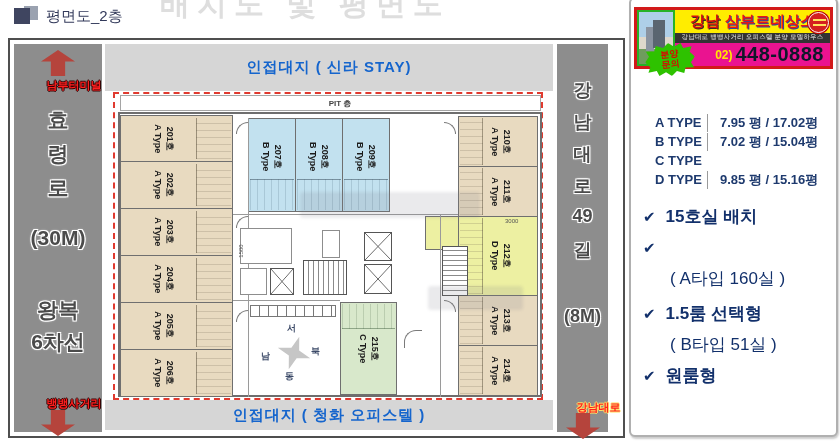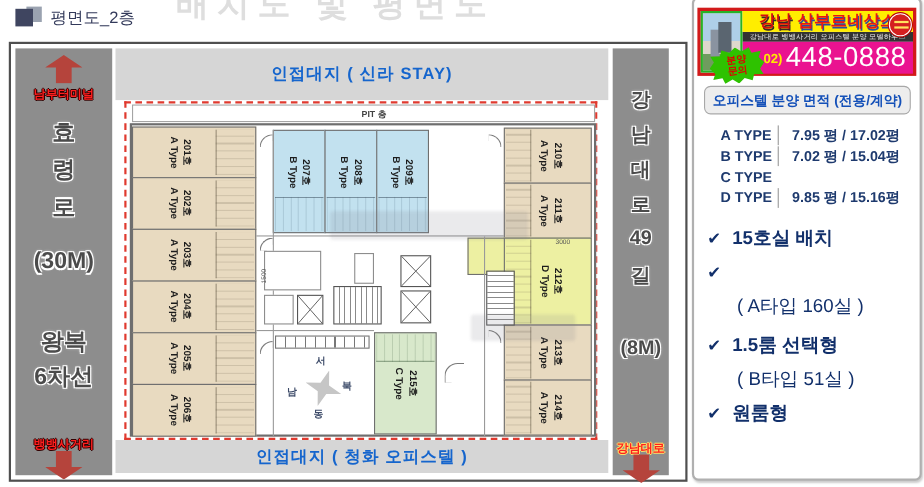--- a/index.html
+++ b/index.html
@@ -16,21 +16,21 @@
 #map-frame{position:absolute;left:8px;top:38px;width:617px;height:400px;border:2px solid #4f4f4f;background:#fff;z-index:1}
 
 .road{position:absolute;background:#8d8d8d;z-index:2}
 #road-left{left:14px;top:44px;width:88px;height:388px}
 #road-right{left:557px;top:44px;width:51px;height:388px}
 .road .rch{position:absolute;left:0;width:100%;text-align:center;font-weight:bold;color:#4b4b4b;
   text-shadow:1px 1px 0 #fff,-1px -1px 0 #fff,1px -1px 0 #fff,-1px 1px 0 #fff,0 0 3px #fff}
 #road-left .rch{font-size:21px}
 #road-right .rch{font-size:18px}
 .road .rw{font-size:17px}
-.dest{position:absolute;left:0;width:100%;text-align:center;font-size:11px;font-weight:bold;color:#ff1f1f;
+.dest{position:absolute;left:16px;width:100%;text-align:center;font-size:11px;font-weight:bold;color:#ff1f1f;
   text-shadow:1px 0 0 #300,-1px 0 0 #300,0 1px 0 #300,0 -1px 0 #300;white-space:nowrap}
 .dest.yel{text-shadow:1px 0 0 #ffe066,-1px 0 0 #ffe066,0 1px 0 #ffe066,0 -1px 0 #ffe066}
 .arrow{position:absolute;background:#b5443c;clip-path:polygon(50% 0,100% 44%,71% 44%,71% 100%,29% 100%,29% 44%,0 44%);width:34px;height:26px}
 .arrow.down{transform:rotate(180deg)}
 
 .band{position:absolute;left:105px;width:448px;background:#d6d6d6;display:flex;align-items:center;justify-content:center;z-index:2}
 #band-top{top:44px;height:47px}
 #band-bottom{top:400px;height:30px}
 .band span{font-size:15px;font-weight:bold;color:#1565cd;letter-spacing:1px}
 
@@ -93,21 +93,21 @@
 .btitle{height:26px;background:#ffed00;display:flex;align-items:center;justify-content:center;gap:5px;position:relative;white-space:nowrap}
 .btitle .t1{font-size:15px;font-weight:bold;color:#d40f0f;text-shadow:1px 1px 0 #3a2a2a}
 .btitle .t2{font-size:15px;font-weight:bold;color:#e81515;text-shadow:1px 1px 0 #2a4da0}
 .seal{position:absolute;right:1px;top:2px;width:21px;height:21px;border-radius:50%;background:#d41f1f;border:1px solid #fff;
   box-shadow:0 0 0 1px #b00}
 .seal i{position:absolute;left:4px;width:13px;height:2px;background:#ffe25e}
 .seal i.l1{top:6px}.seal i.l2{top:11px}
 .bsub{height:12px;background:#333;color:#f0f0f0;font-size:6.5px;display:flex;align-items:center;justify-content:center;letter-spacing:.2px;white-space:nowrap}
 .bphone{flex:1;background:#ea1390;display:flex;align-items:center;justify-content:flex-end;padding-right:6px;gap:3px}
 .pprefix{color:#ffe800;font-size:12px;font-weight:bold}
-.pnum{color:#ffffff;font-size:25px;font-weight:normal;letter-spacing:.5px}
+.pnum{color:#0f172a;font-size:20px;font-weight:bold;letter-spacing:.5px}
 .burst{position:absolute;left:8px;top:33px;width:50px;height:33px;background:#2ec200;transform:rotate(-7deg);z-index:2;
   display:flex;flex-direction:column;align-items:center;justify-content:center;
   clip-path:polygon(50% 0,61% 13%,75% 4%,79% 20%,96% 18%,91% 34%,100% 50%,91% 66%,96% 82%,79% 80%,75% 96%,61% 87%,50% 100%,39% 87%,25% 96%,21% 80%,4% 82%,9% 66%,0 50%,9% 34%,4% 18%,21% 20%,25% 4%,39% 13%)}
 .burst span{font-size:9px;font-weight:bold;color:#e00000;line-height:1.1}
 #area-box{position:absolute;left:9px;top:79px;width:188px;height:26px;background:#ededed;border:1.5px solid #a8a8a8;border-radius:6px;
   display:flex;align-items:center;justify-content:center;font-size:12.5px;font-weight:bold;color:#1450b8;white-space:nowrap}
 #area-rows{position:absolute;left:14px;top:114px;width:182px}
 .arow{display:flex;height:19px;align-items:center;font-size:13px;font-weight:600;color:#1e3a6e}
 .atype{width:62px;padding-left:10px}
 .aval{border-left:1.5px solid #9a9a9a;padding-left:12px;flex:1;white-space:nowrap}
@@ -314,21 +314,20 @@
       <div class="bphone">
         <span class="pprefix">02)</span>
         <span class="pnum">448-0888</span>
       </div>
     </div>
     <div class="burst">
       <span>분양</span>
       <span>문의</span>
     </div>
   </div>
-  <div id="area-box">오피스텔 분양 면적 (전용/계약)</div>
   <div id="area-rows">
       <div class="arow">
         <span class="atype">A TYPE</span>
         <span class="aval">7.95 평 / 17.02평</span>
       </div>
       <div class="arow">
         <span class="atype">B TYPE</span>
         <span class="aval">7.02 평 / 15.04평</span>
       </div>
       <div class="arow">

